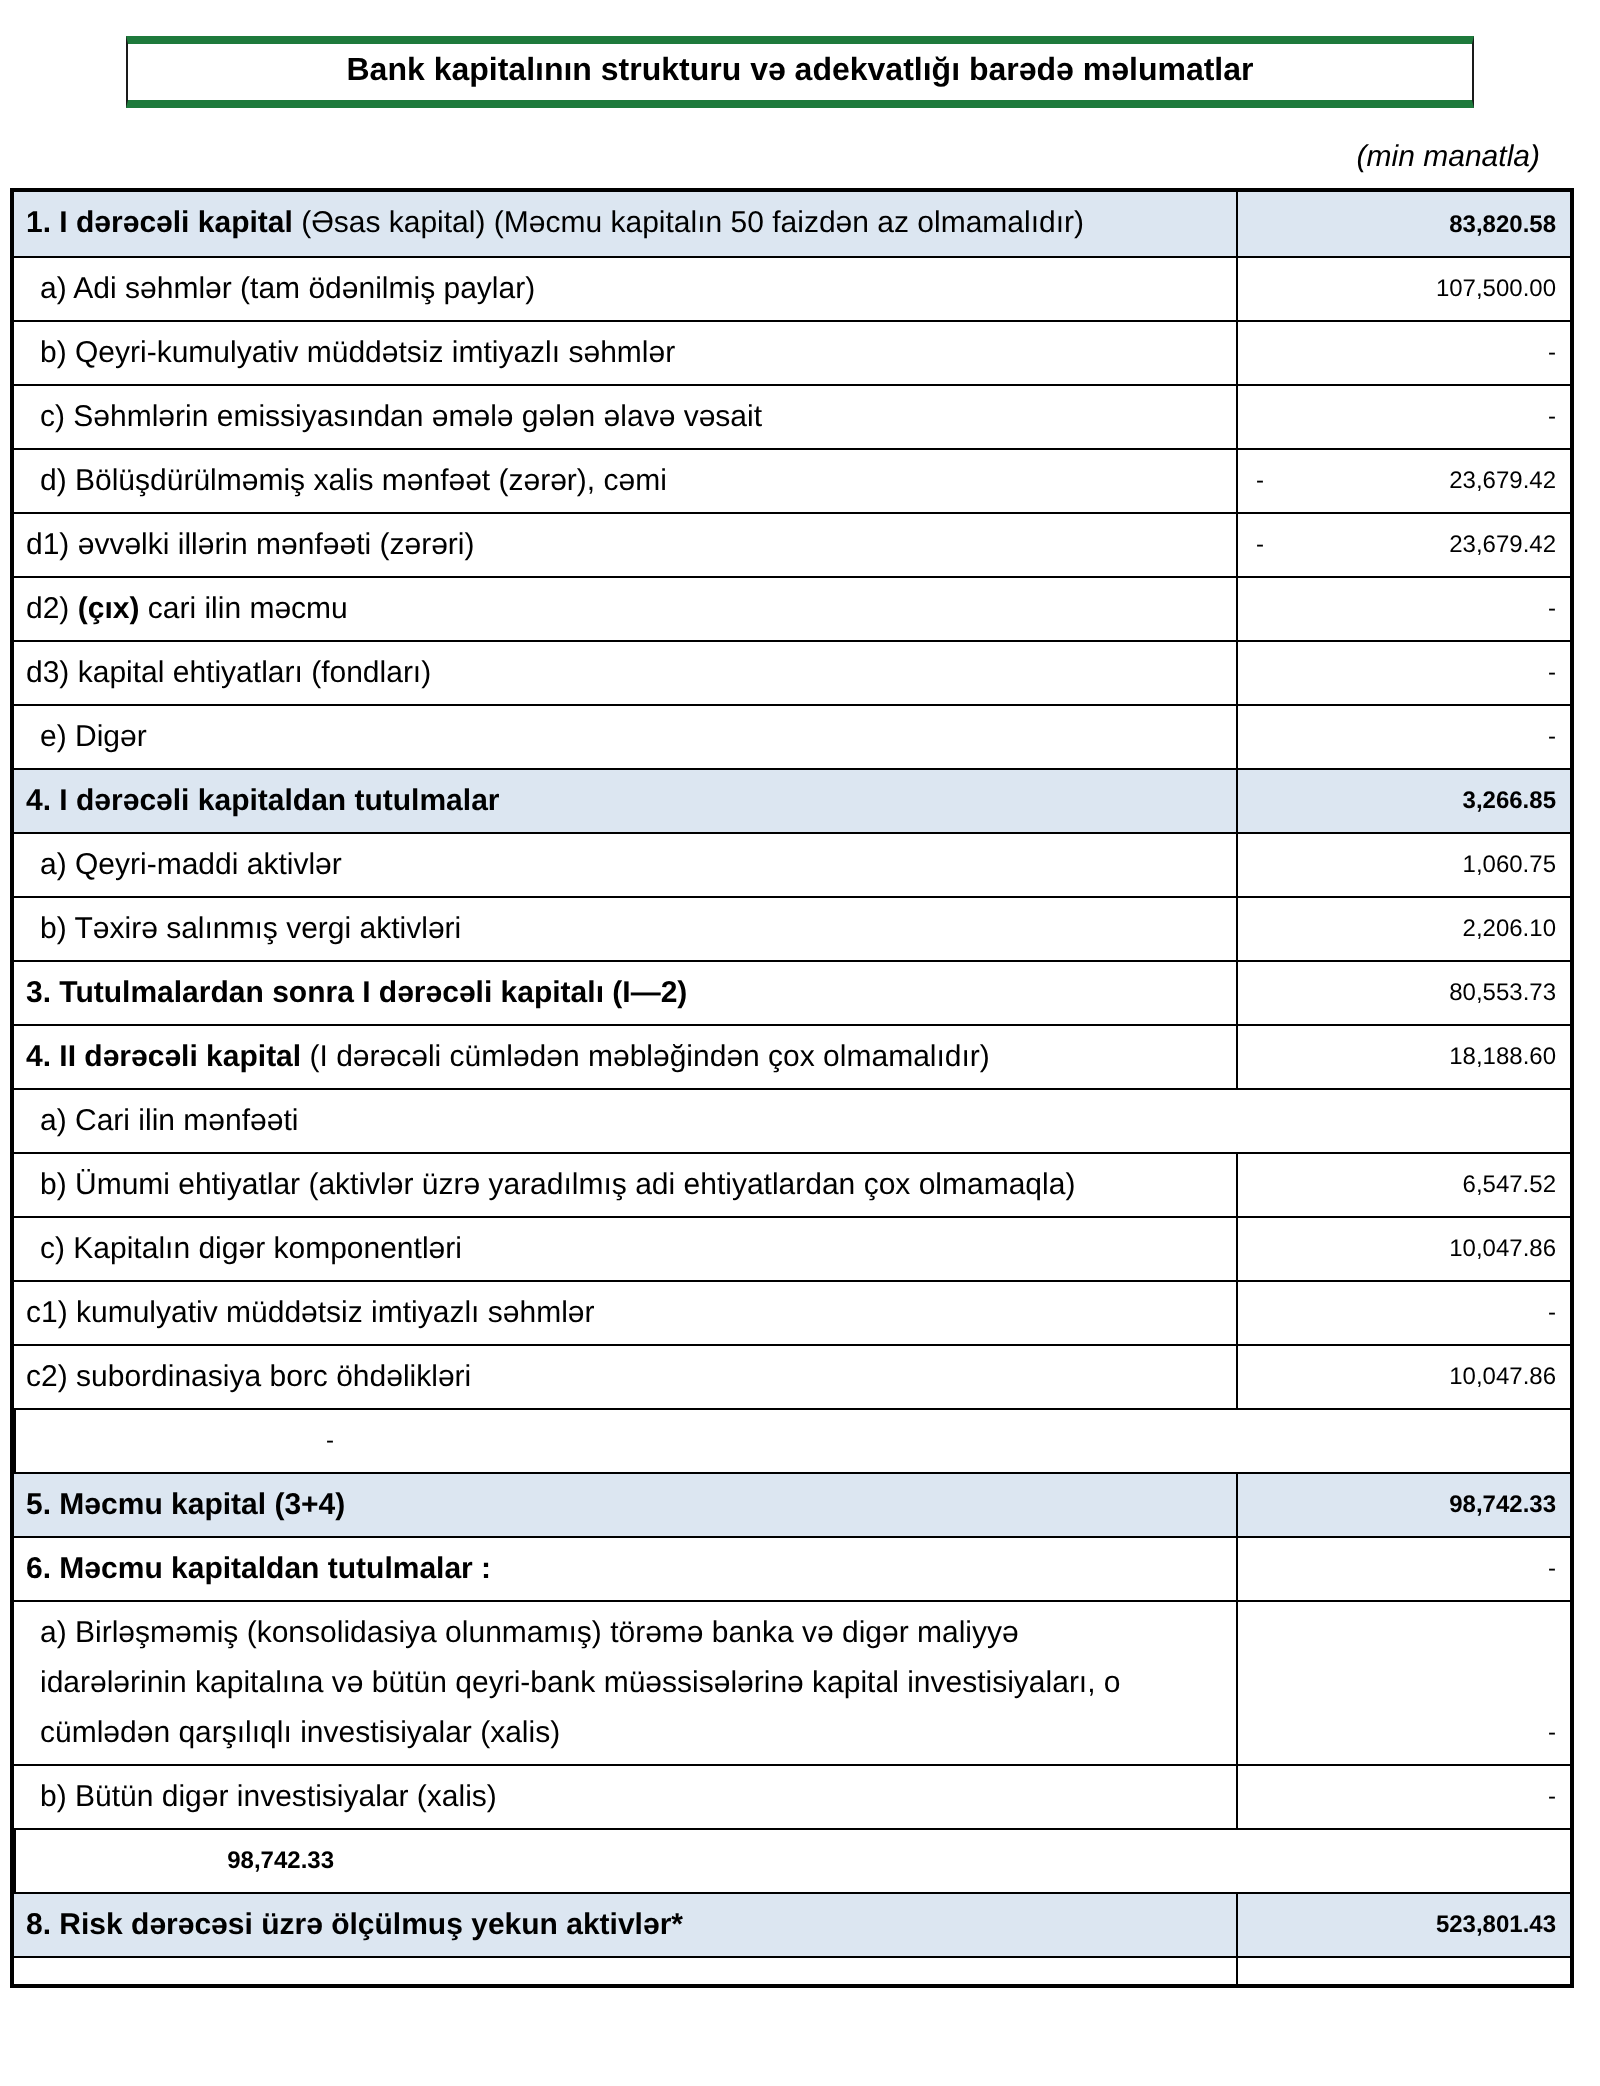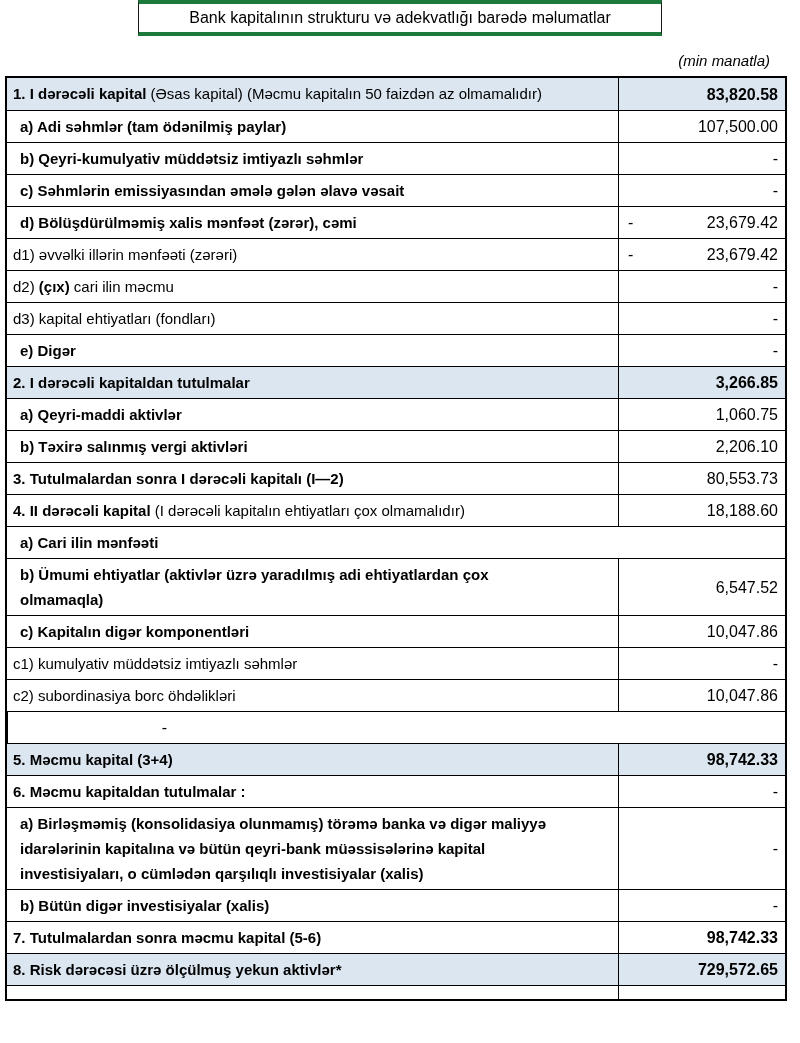--- a/index.html
+++ b/index.html
@@ -8,26 +8,26 @@
     --border:#000000;
   }
   *{margin:0;padding:0;box-sizing:border-box;}
   html,body{background:#ffffff;}
   body{
     width:800px;height:1043px;overflow:hidden;
     font-family:"Liberation Sans",sans-serif;color:#000;
   }
   .page{width:800px;}
   .title-box{
-    width:524px;margin:0 auto 0 auto;
+    width:674px;margin:18px auto 0 auto;
     border-top:4px solid var(--green);
     border-bottom:4px solid var(--green);
     border-left:1px solid #1a1a1a;
     border-right:1px solid #1a1a1a;
-    text-align:center;font-weight:normal;font-size:16px;
+    text-align:center;font-weight:bold;font-size:16px;
     padding:5px 8px;
   }
   .unit-note{
     text-align:right;font-style:italic;font-size:15px;
     padding:16px 30px 7px 0;
     margin-left:12px;
   }
   .table{
     margin:0 13px 0 5px;
     border:2px solid var(--border);
@@ -38,27 +38,27 @@
     border-top:1px solid var(--border);
     min-height:32px;
     gap:48px;
   }
   .row:first-child{border-top:none;}
   .row.shade{background:var(--shade);}
   .label{
     flex:1;font-size:15px;line-height:25px;
     padding:3px 6px 3px 6px;
   }
-  .label.indent-1{padding-left:13px;font-weight:bold;}
+  .label.indent-1{padding-left:13px;}
   .label.indent-2{}
   .value{
     width:167px;flex:0 0 167px;
     border-left:1px solid var(--border);
-    display:flex;align-items:center;justify-content:flex-end;
-    font-size:16px;line-height:25px;
+    display:flex;align-items:flex-end;justify-content:flex-end;
+    font-size:12px;line-height:25px;
     padding:3px 7px 3px 8px;
     position:relative;
   }
   .value .minus{position:absolute;left:9px;}
   .b{font-weight:bold;}
   .row.partial{height:14px;min-height:0;overflow:hidden;}
 </style>
 </head>
 <body>
 
@@ -118,21 +118,21 @@
           <span>-</span>
         </div>
       </div>
       <div class="row">
         <div class="label indent-1"><span>e) Digər</span></div>
         <div class="value">
           <span>-</span>
         </div>
       </div>
       <div class="row shade">
-        <div class="label indent-0"><span class="b">2. I dərəcəli kapitaldan  tutulmalar</span></div>
+        <div class="label indent-0"><span class="b">4. I dərəcəli kapitaldan  tutulmalar</span></div>
         <div class="value b">
           <span>3,266.85</span>
         </div>
       </div>
       <div class="row">
         <div class="label indent-1"><span>a) Qeyri-maddi aktivlər</span></div>
         <div class="value">
           <span>1,060.75</span>
         </div>
       </div>
@@ -142,21 +142,21 @@
           <span>2,206.10</span>
         </div>
       </div>
       <div class="row">
         <div class="label indent-0"><span class="b">3. Tutulmalardan  sonra I dərəcəli kapitalı (I—2)</span></div>
         <div class="value">
           <span>80,553.73</span>
         </div>
       </div>
       <div class="row">
-        <div class="label indent-0"><span class="b">4. II dərəcəli  kapital </span><span>(I dərəcəli  kapitalın  ehtiyatları çox olmamalıdır)</span></div>
+        <div class="label indent-0"><span class="b">4. II dərəcəli  kapital </span><span>(I dərəcəli  cümlədən  məbləğindən çox olmamalıdır)</span></div>
         <div class="value">
           <span>18,188.60</span>
         </div>
       </div>
       <div class="row">
         <div class="label indent-1"><span>a) Cari ilin mənfəəti</span></div>
       </div>
       <div class="row">
         <div class="label indent-1"><span>b) Ümumi ehtiyatlar (aktivlər üzrə yaradılmış adi ehtiyatlardan çox olmamaqla)</span></div>
         <div class="value">
@@ -204,29 +204,28 @@
           <span>-</span>
         </div>
       </div>
       <div class="row">
         <div class="label indent-1"><span>b)   Bütün digər investisiyalar (xalis)</span></div>
         <div class="value">
           <span>-</span>
         </div>
       </div>
       <div class="row">
-        <div class="label indent-0"><span class="b">7. Tutulmalardan  sonra məcmu kapital (5-6)</span></div>
         <div class="value b">
           <span>98,742.33</span>
         </div>
       </div>
       <div class="row shade">
         <div class="label indent-0"><span class="b">8. Risk dərəcəsi üzrə ölçülmuş  yekun aktivlər*</span></div>
         <div class="value b">
-          <span>729,572.65</span>
+          <span>523,801.43</span>
         </div>
       </div>
       <div class="row partial">
         <div class="label indent-0"></div>
         <div class="value">
           <span></span>
         </div>
       </div>
     </div>
 </div>

